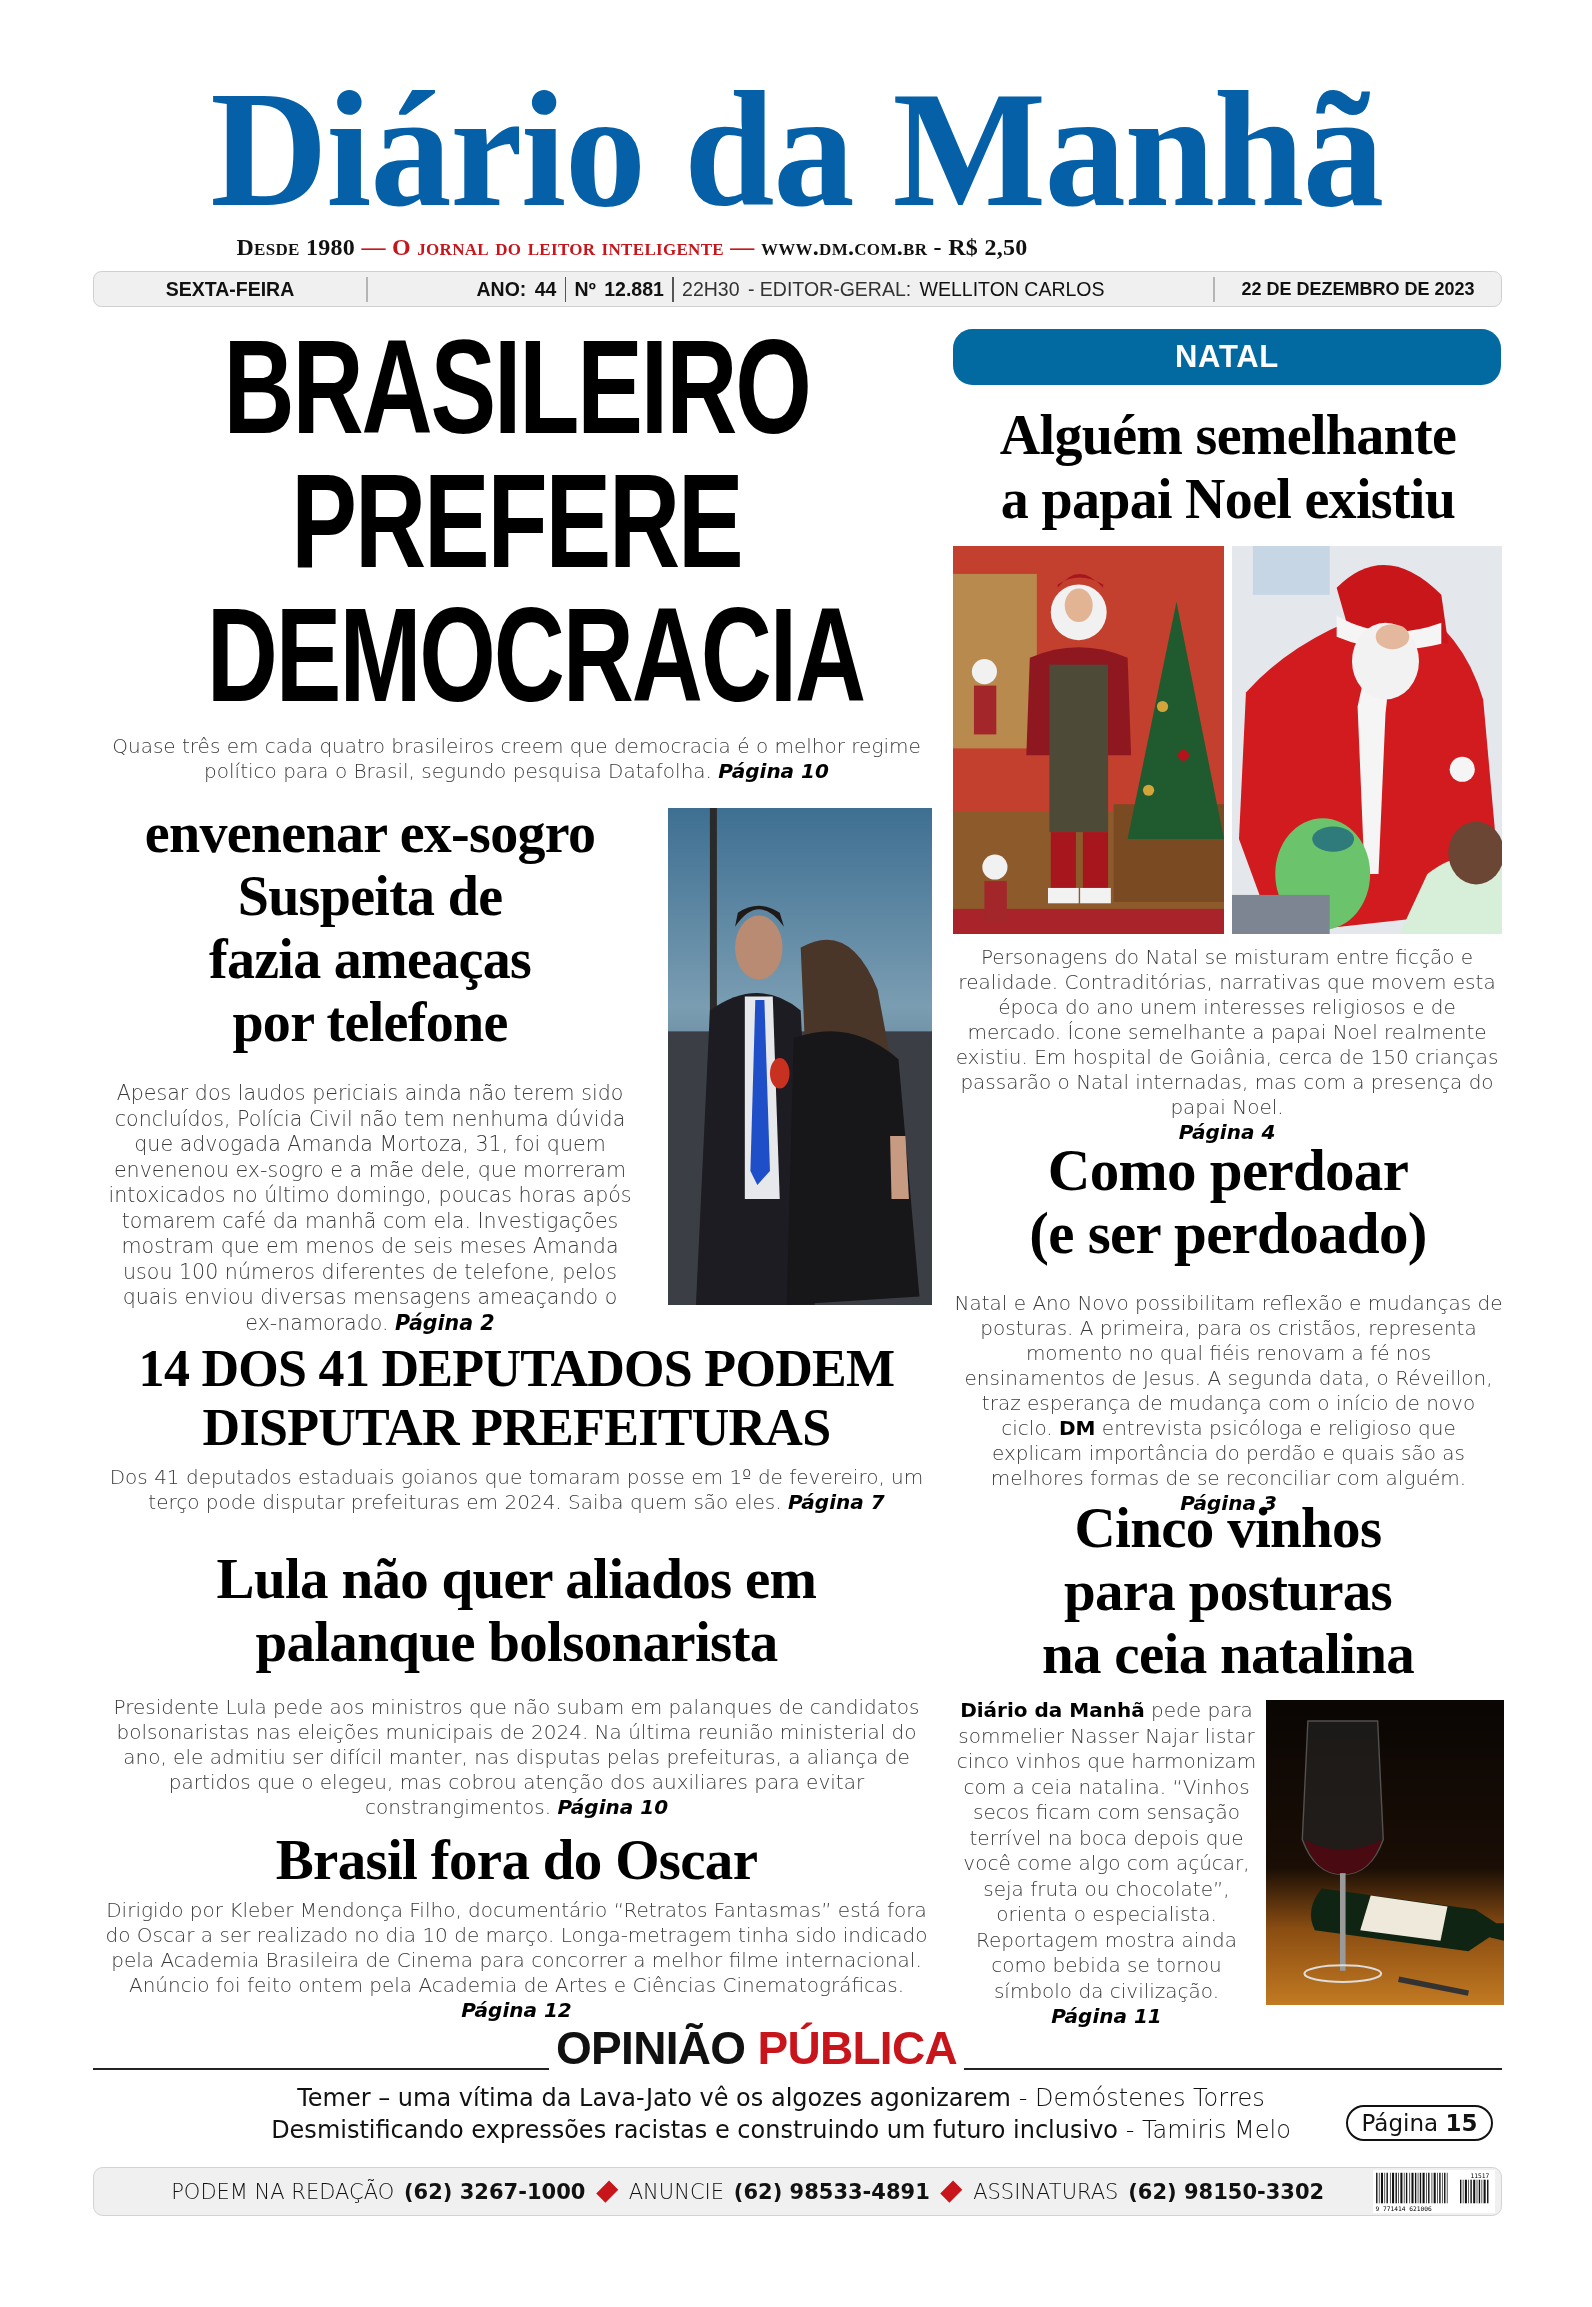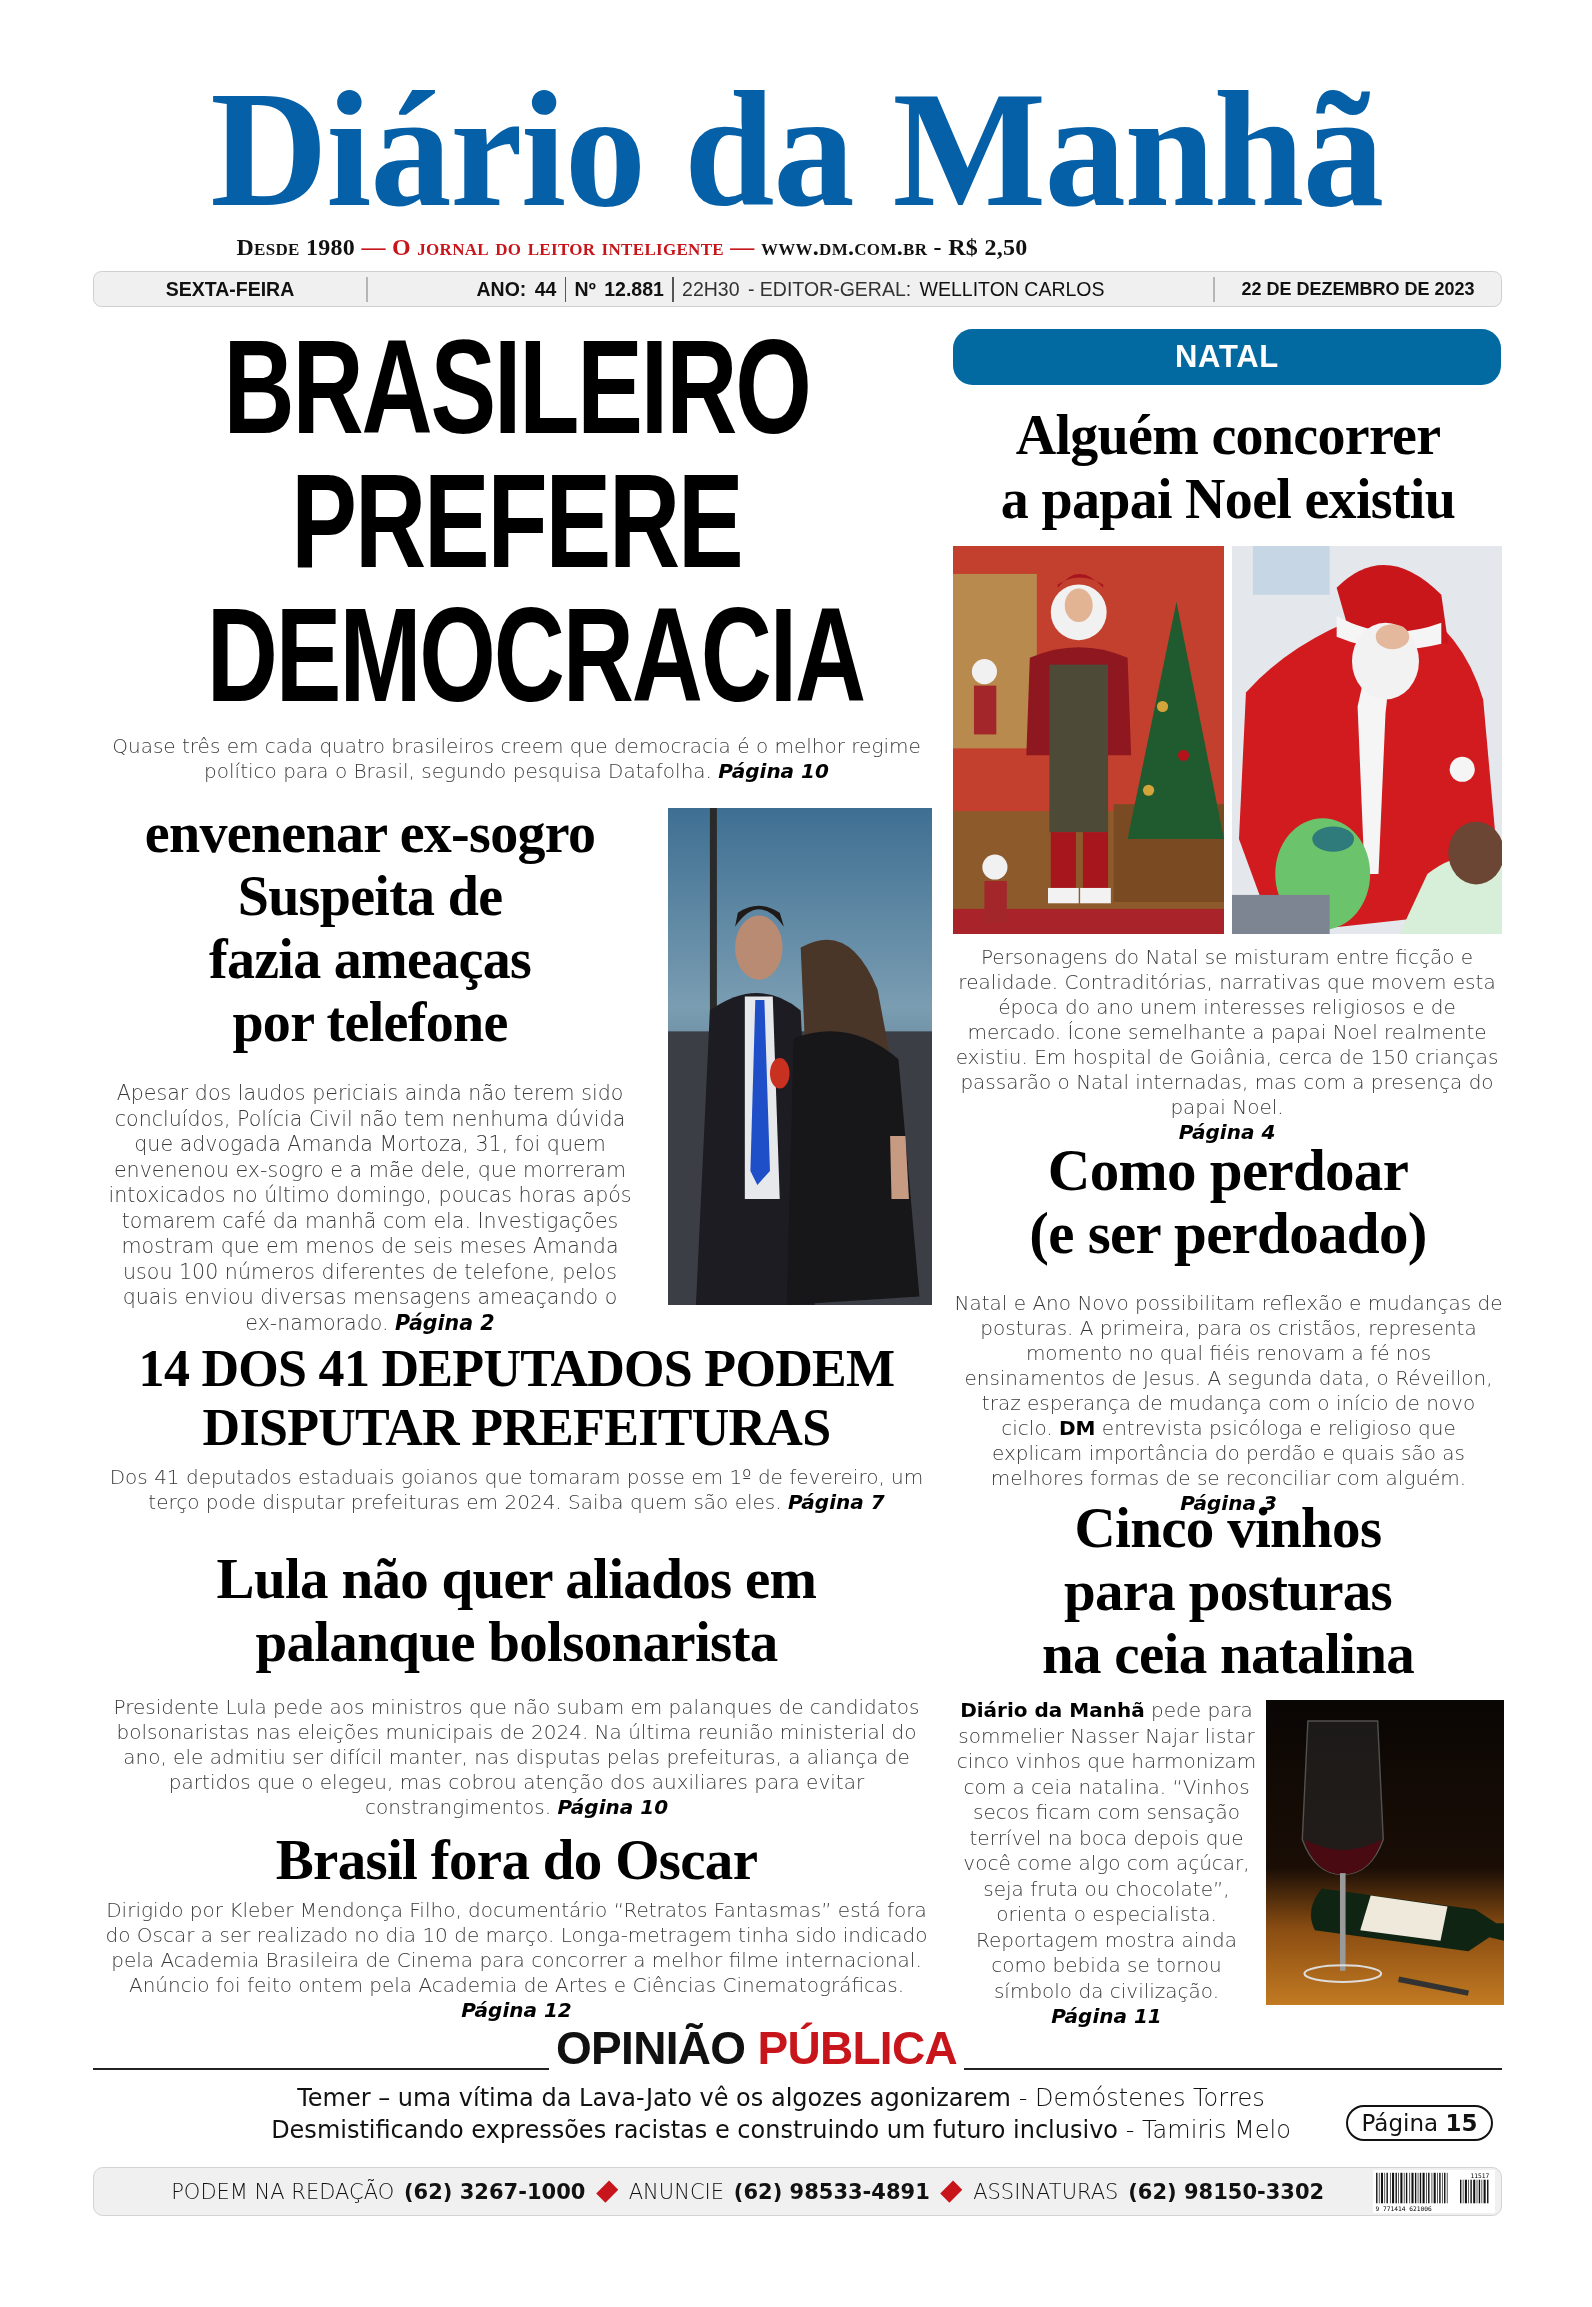--- a/index.html
+++ b/index.html
@@ -201,21 +201,21 @@
 
 <div class="abs serif-head" style="left:91px; width:851px; top:1828px; font-size:57px; line-height:63px;">Brasil fora do Oscar</div>
 <div class="abs lede" style="left:98px; width:837px; top:1898px;">
   <span>Dirigido por Kleber Mendonça Filho, documentário “Retratos Fantasmas” está fora do Oscar a ser realizado no dia 10 de março. Longa-metragem tinha sido indicado pela Academia Brasileira de Cinema para concorrer a melhor filme internacional. Anúncio foi feito ontem pela Academia de Artes e Ciências Cinematográficas.</span>
   <span class="pg">Página 12</span>
 </div>
 
 <div class="abs natal-badge">NATAL</div>
 
 <div class="abs serif-head" style="left:949px; width:558px; top:403px; font-size:56px; line-height:64px;">
-  <div>Alguém concorrer</div>
+  <div>Alguém semelhante</div>
   <div>a papai Noel existiu</div>
 </div>
 
 <div class="abs photo" style="left:953px; top:546px; width:271px; height:388px;">
   <svg viewBox="0 0 388 556" preserveAspectRatio="none">
     <rect width="388" height="556" fill="#c2402d"></rect>
     <rect x="0" y="40" width="120" height="250" fill="#b98a4e"></rect>
     <rect x="0" y="380" width="388" height="176" fill="#8d5a2b"></rect>
     <rect x="0" y="520" width="388" height="36" fill="#a8242a"></rect>
     <rect x="230" y="370" width="158" height="140" fill="#7a4a22"></rect>

